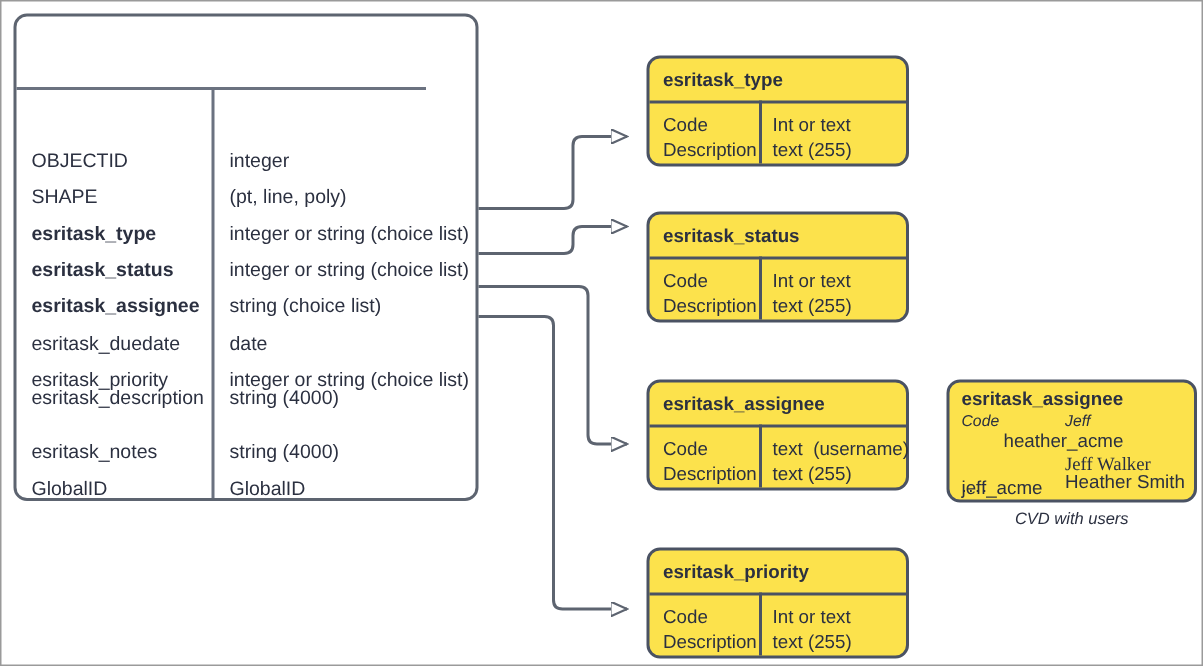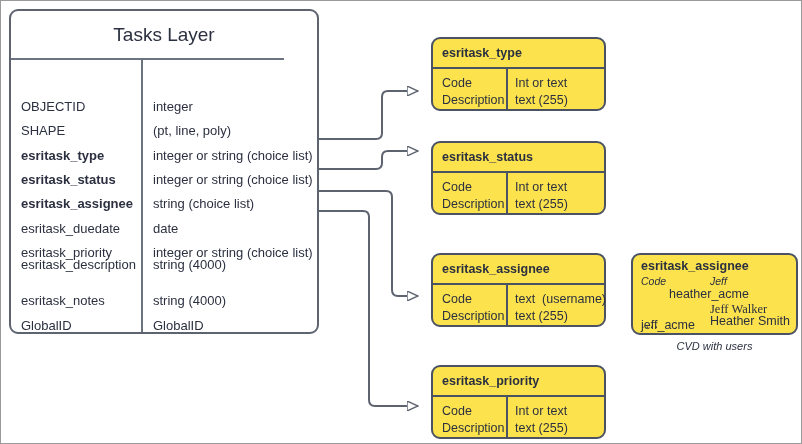--- a/index.html
+++ b/index.html
@@ -223,21 +223,20 @@
     <path d="M318,138 L375,138 Q381,138 381,132 L381,96 Q381,90 387,90 L417,90" fill="none" stroke="#5d6470" stroke-width="2" marker-end="url(#arrowOpen)"></path>
 
     <path d="M318,168 L375,168 Q381,168 381,162 L381,156 Q381,150 387,150 L417,150" fill="none" stroke="#5d6470" stroke-width="2" marker-end="url(#arrowOpen)"></path>
 
     <path d="M318,190 L385,190 Q391,190 391,196 L391,289 Q391,295 397,295 L417,295" fill="none" stroke="#5d6470" stroke-width="2" marker-end="url(#arrowOpen)"></path>
 
     <path d="M318,210 L362,210 Q368,210 368,216 L368,399 Q368,405 374,405 L417,405" fill="none" stroke="#5d6470" stroke-width="2" marker-end="url(#arrowOpen)"></path>
   </svg>
 
   <div class="entity-table">
-    <div class="entity-title">Tasks Layer</div>
     <div class="title-rule"></div>
     <div class="col-rule"></div>
     <div class="field-rows" id="field-rows">
         <div class="field-row" style="top: 61.3px;">
           <div class="field-name">SHAPE</div>
           <div class="field-type">(pt, line, poly)</div>
         </div>
         <div class="field-row" style="top: 37px;">
           <div class="field-name">OBJECTID</div>
           <div class="field-type">integer</div>

